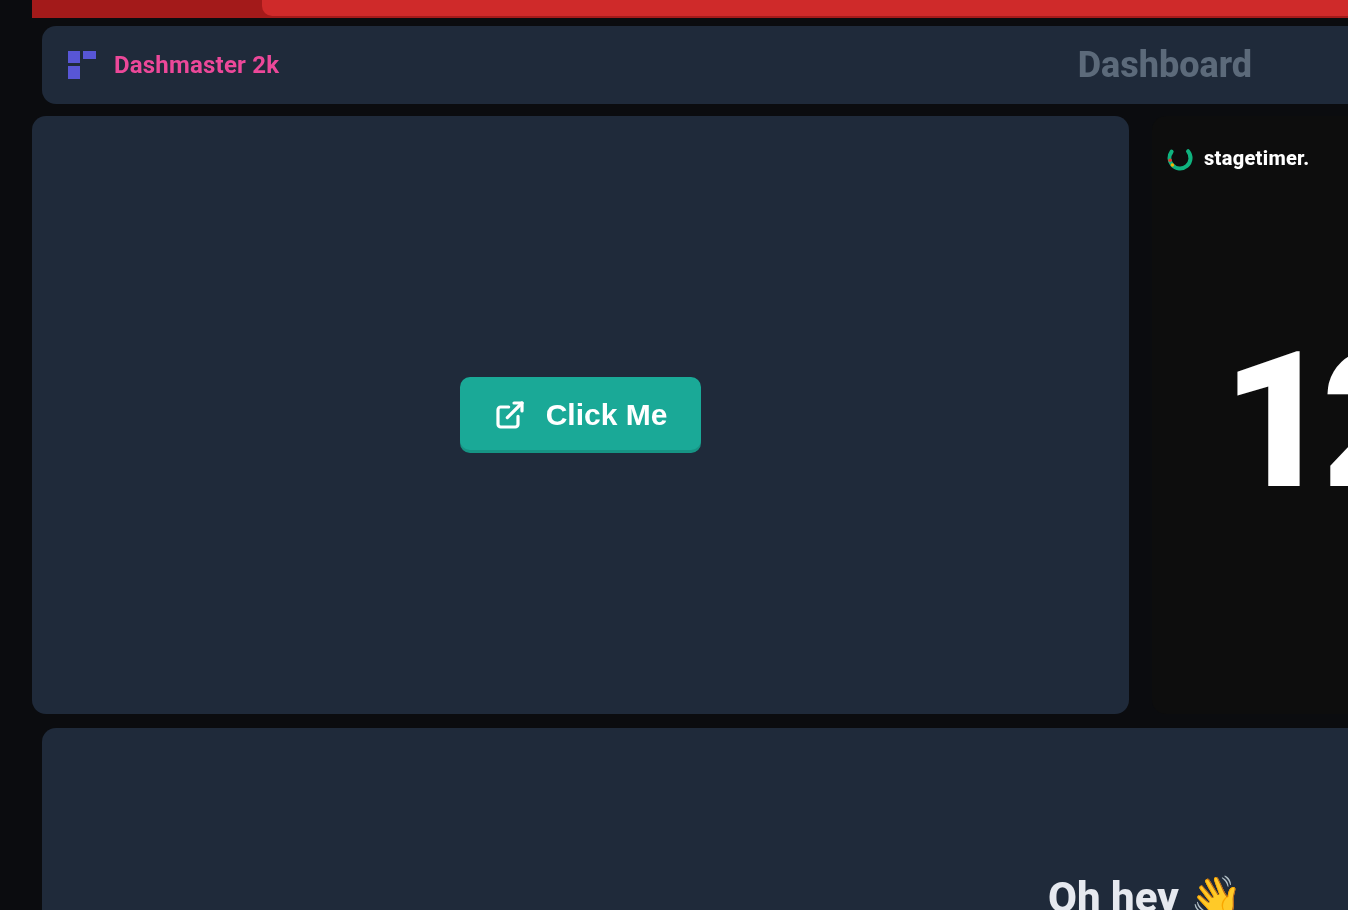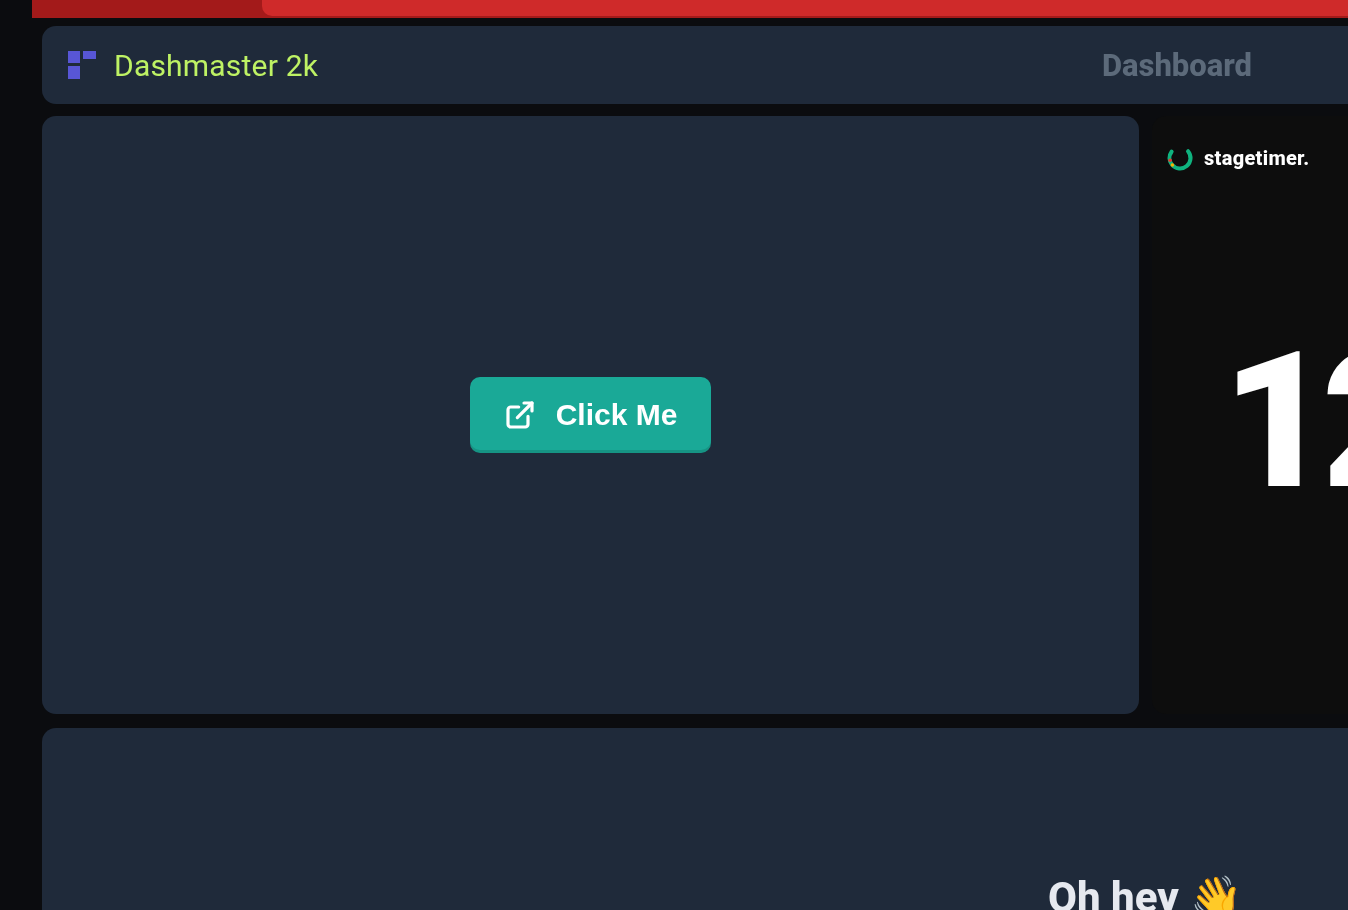--- a/index.html
+++ b/index.html
@@ -57,38 +57,38 @@
     position: relative;
   }
   .brand-logo .sq {
     position: absolute;
     background: #5856d6;
   }
   .brand-logo .sq.a { left: 0;   top: 0;   width: 12px; height: 12px; }
   .brand-logo .sq.b { left: 15px; top: 0;   width: 13px; height: 8px; }
   .brand-logo .sq.c { left: 0;   top: 15px; width: 12px; height: 13px; }
   .brand-title {
-    font-size: 30px;
-    font-weight: 400;
-    color: #bef264;
+    font-size: 24px;
+    font-weight: 700;
+    color: #ec4899;
     letter-spacing: 0.2px;
   }
   .page-title {
     margin-left: auto;
-    font-size: 31px;
+    font-size: 36px;
     font-weight: 800;
     color: #5c6a7a;
     padding-right: 70px;
     white-space: nowrap;
   }
 
   
   .panel-main {
     position: absolute;
-    left: 42px;
+    left: 32px;
     top: 116px;
     width: 1097px;
     height: 598px;
     background: #1f2a3a;
     border-radius: 14px;
     display: flex;
     align-items: center;
     justify-content: center;
     gap: 50px;
   }

